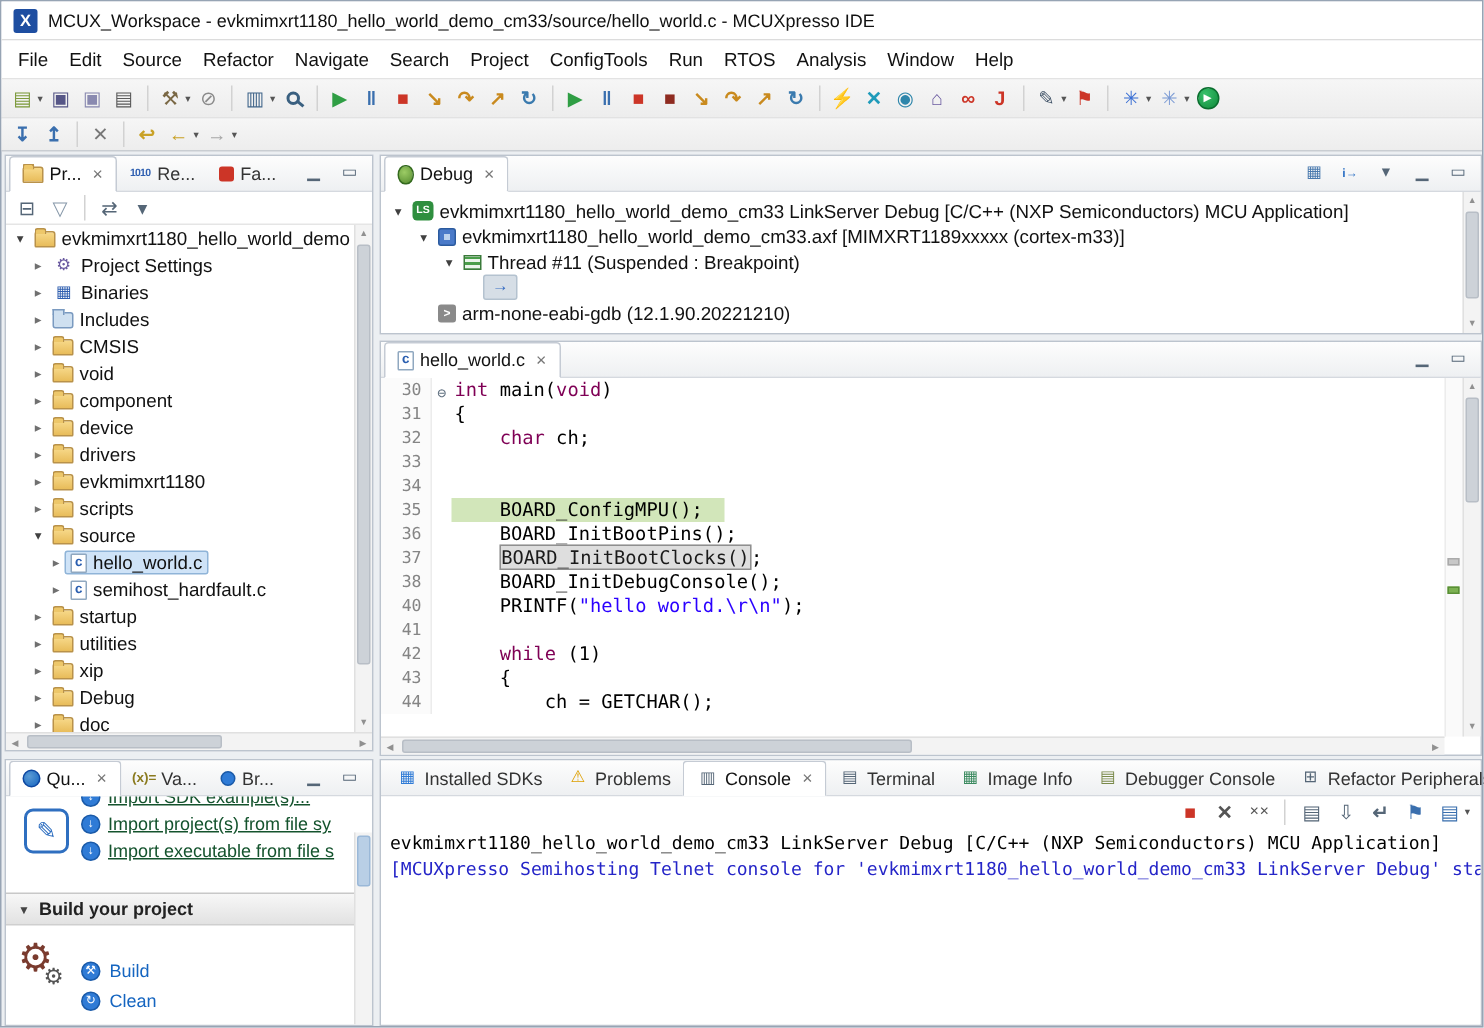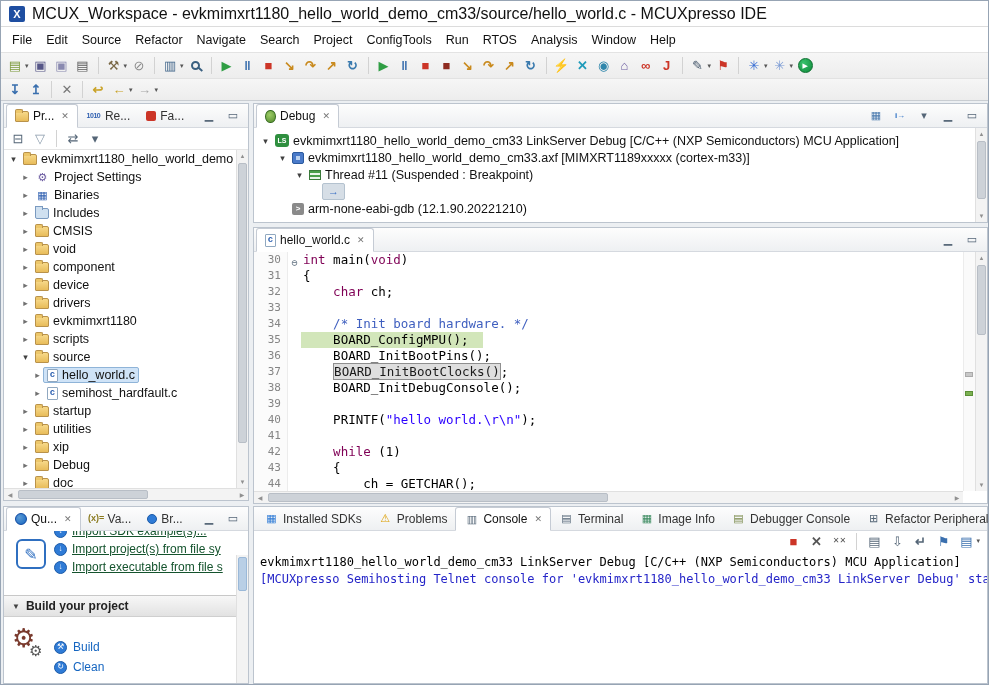--- a/index.html
+++ b/index.html
@@ -3,21 +3,21 @@
 <meta charset="utf-8">
 <style>
   *{box-sizing:border-box;margin:0;padding:0}
   html,body{width:989px;height:685px;overflow:hidden}
   body{font-family:"Liberation Sans",sans-serif;font-size:12px;color:#1a1a1a;background:#eceff2}
   #win{position:absolute;inset:0;background:#eceff2;border:1px solid #97a4b4}
 
   
   .titlebar{position:absolute;left:0;top:0;width:100%;height:26px;background:#fff;border-bottom:1px solid #dcdcdc;display:flex;align-items:center;padding:0 8px;gap:7px}
   .app-icon{width:16px;height:16px;background:#1e4ea1;color:#fff;font-weight:bold;font-size:11px;display:flex;align-items:center;justify-content:center;border-radius:2px;flex:none}
-  .title-text{font-size:16px;color:#111;white-space:nowrap}
+  .title-text{font-size:12px;color:#111;white-space:nowrap}
   .menubar{position:absolute;left:0;top:26px;width:100%;height:26px;background:#fff;border-bottom:1px solid #e3e3e3;display:flex;align-items:center;padding:0 4px}
   .menu-item{padding:4px 7px;font-size:12.5px;color:#111;cursor:default}
   .toolbar{position:absolute;left:0;width:100%;background:linear-gradient(#f6f6f6,#ededed);display:flex;align-items:center;padding:0 4px;gap:1px}
   #toolbar1{top:52px;height:26px;border-bottom:1px solid #e2e2e2}
   #toolbar2{top:78px;height:22px;border-bottom:1px solid #c9cdd2}
   .tb-btn{min-width:20px;height:20px;display:inline-flex;align-items:center;justify-content:center;border-radius:3px;gap:1px;padding:0 1px}
   .tb-sep{width:1px;height:17px;background:#d2d2d2;margin:0 4px;flex:none}
   .dd{font-size:7px;color:#555}
 
   
@@ -586,46 +586,41 @@
           <span class="ctext"><span class="sg-pl">    </span><span class="sg-kw">char</span><span class="sg-pl"> ch;</span></span>
         </div>
         <div class="cline">
           <span class="ln">33</span>
           <span class="fold"></span>
           <span class="ctext"></span>
         </div>
         <div class="cline">
           <span class="ln">34</span>
           <span class="fold"></span>
-          <span class="ctext"><span class="sg-pl">    </span><span class="sg-cm">/* Init board hardware. */</span></span>
+          <span class="ctext"><span class="sg-pl">    </span></span>
         </div>
         <div class="cline">
           <span class="ln">35</span>
           <span class="fold"></span>
           <span class="ctext dbg-line"><span class="sg-pl">    BOARD_ConfigMPU();</span></span>
         </div>
         <div class="cline">
           <span class="ln">36</span>
           <span class="fold"></span>
           <span class="ctext"><span class="sg-pl">    BOARD_InitBootPins();</span></span>
         </div>
         <div class="cline">
           <span class="ln">37</span>
           <span class="fold"></span>
           <span class="ctext"><span class="sg-pl">    </span><span class="sg-occ">BOARD_InitBootClocks()</span><span class="sg-pl">;</span></span>
         </div>
         <div class="cline">
           <span class="ln">38</span>
           <span class="fold"></span>
           <span class="ctext"><span class="sg-pl">    BOARD_InitDebugConsole();</span></span>
-        </div>
-        <div class="cline">
-          <span class="ln">39</span>
-          <span class="fold"></span>
-          <span class="ctext"></span>
         </div>
         <div class="cline">
           <span class="ln">40</span>
           <span class="fold"></span>
           <span class="ctext"><span class="sg-pl">    PRINTF(</span><span class="sg-str">"hello world.\r\n"</span><span class="sg-pl">);</span></span>
         </div>
         <div class="cline">
           <span class="ln">41</span>
           <span class="fold"></span>
           <span class="ctext"></span>

